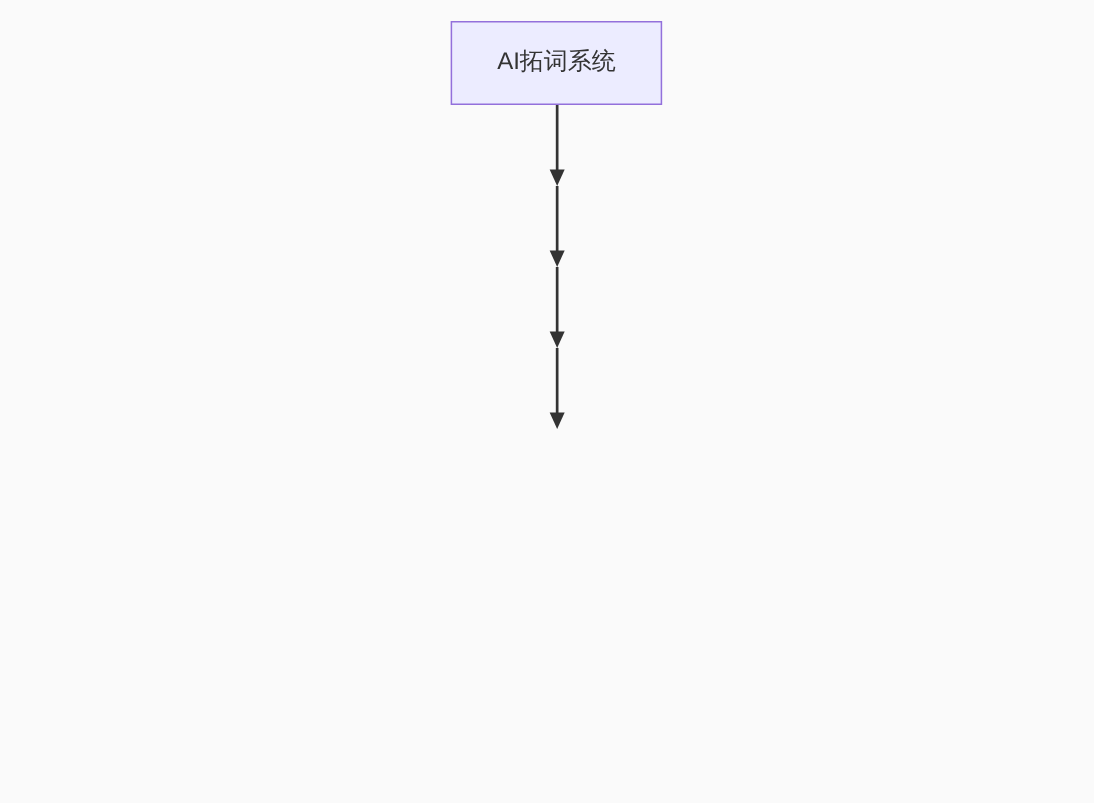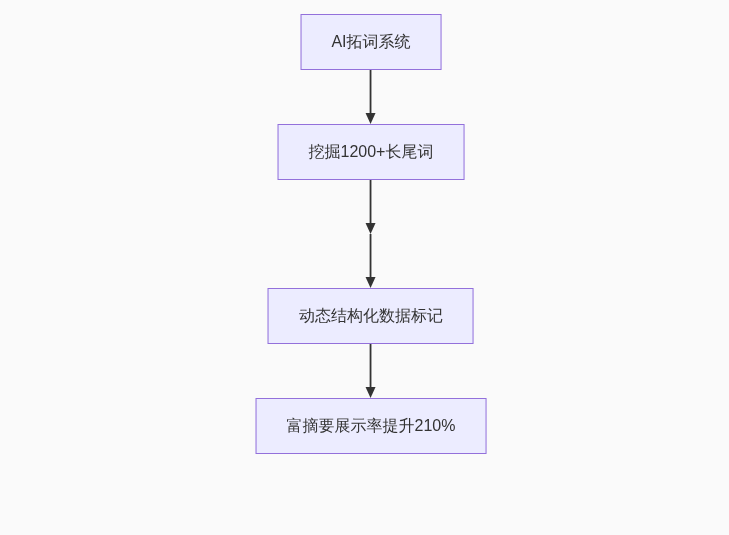--- a/index.html
+++ b/index.html
@@ -62,48 +62,39 @@
       <span>AI拓词系统</span>
     </div>
 
     <div class="edge">
       <svg width="14" height="54" viewBox="0 0 14 54">
         <line x1="7" y1="0" x2="7" y2="45" stroke-width="1.8" stroke="#333333"></line>
         <polygon points="2,43 12,43 7,54" fill="#333333"></polygon>
       </svg>
     </div>
 
-    <div class="node">
-      <span>挖掘1200+长尾词</span>
-    </div>
 
     <div class="edge">
       <svg width="14" height="54" viewBox="0 0 14 54">
         <line x1="7" y1="0" x2="7" y2="45" stroke-width="1.8" stroke="#333333"></line>
         <polygon points="2,43 12,43 7,54" fill="#333333"></polygon>
       </svg>
     </div>
 
 
     <div class="edge">
       <svg width="14" height="54" viewBox="0 0 14 54">
         <line x1="7" y1="0" x2="7" y2="45" stroke-width="1.8" stroke="#333333"></line>
         <polygon points="2,43 12,43 7,54" fill="#333333"></polygon>
       </svg>
     </div>
 
-    <div class="node">
-      <span>动态结构化数据标记</span>
-    </div>
 
     <div class="edge">
       <svg width="14" height="54" viewBox="0 0 14 54">
         <line x1="7" y1="0" x2="7" y2="45" stroke-width="1.8" stroke="#333333"></line>
         <polygon points="2,43 12,43 7,54" fill="#333333"></polygon>
       </svg>
     </div>
 
-    <div class="node">
-      <span>富摘要展示率提升210%</span>
-    </div>
 
   </div>
 </div>
 
 </body></html>

